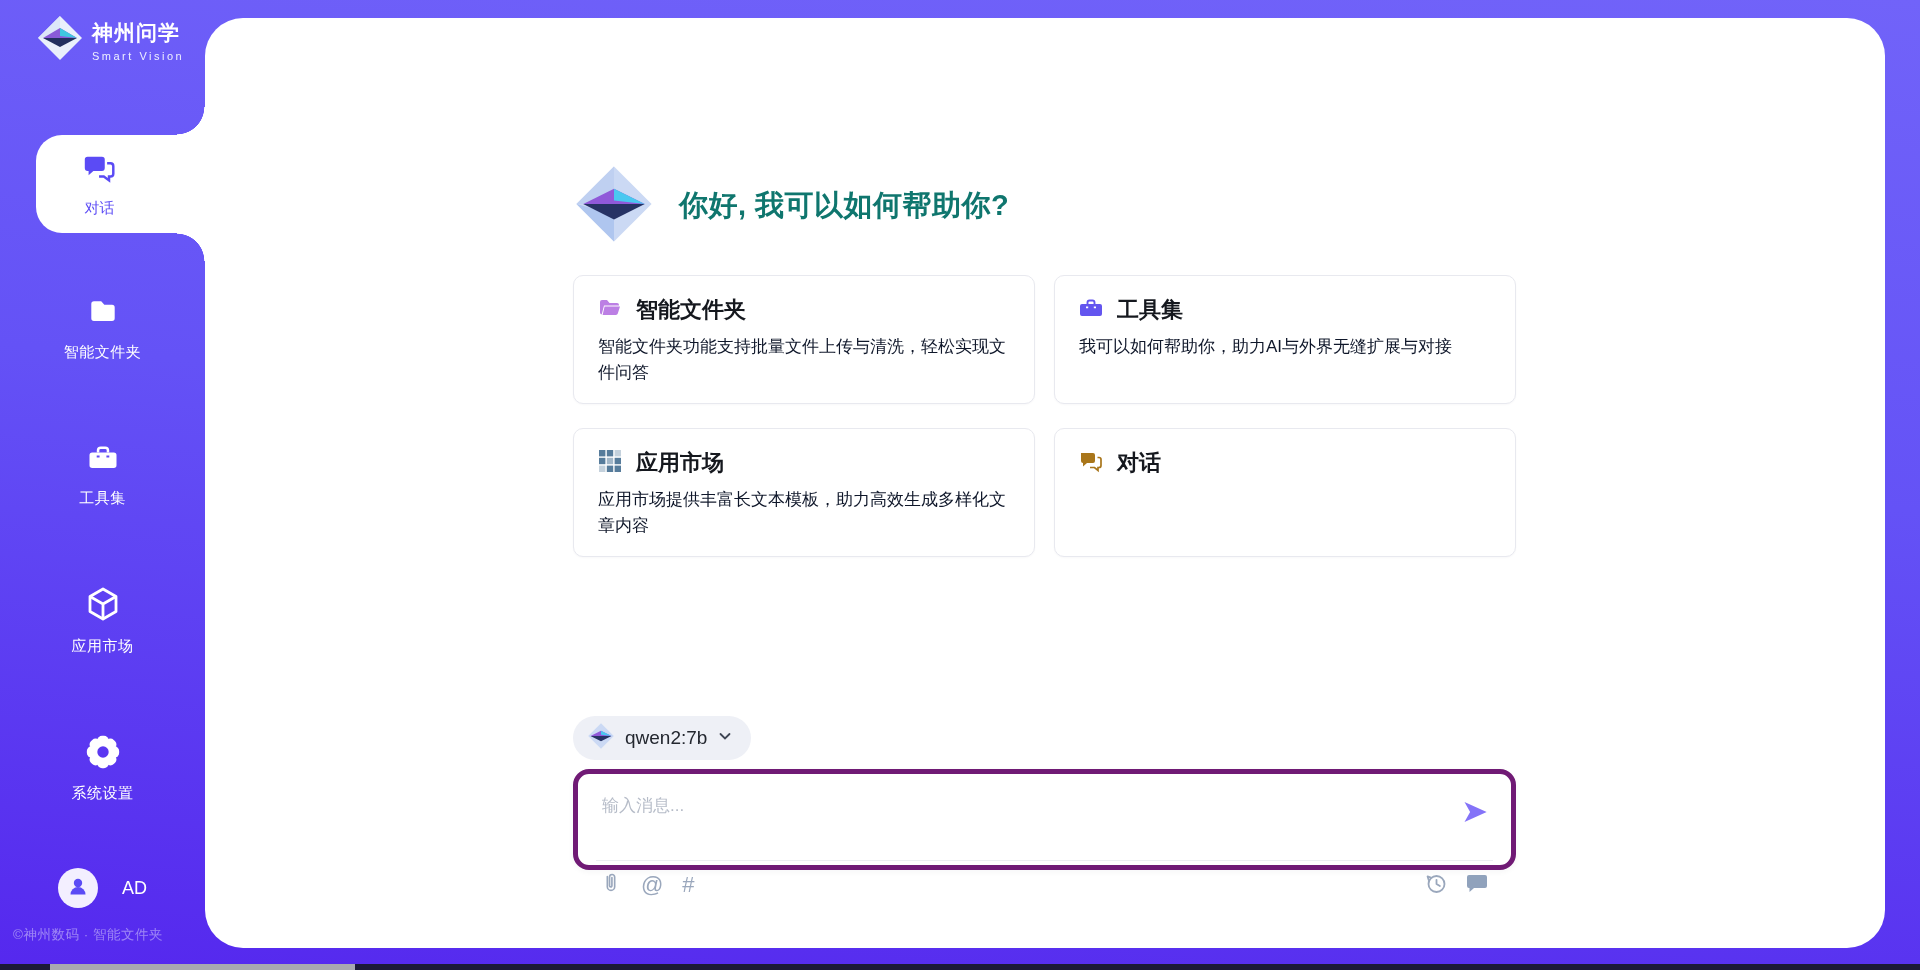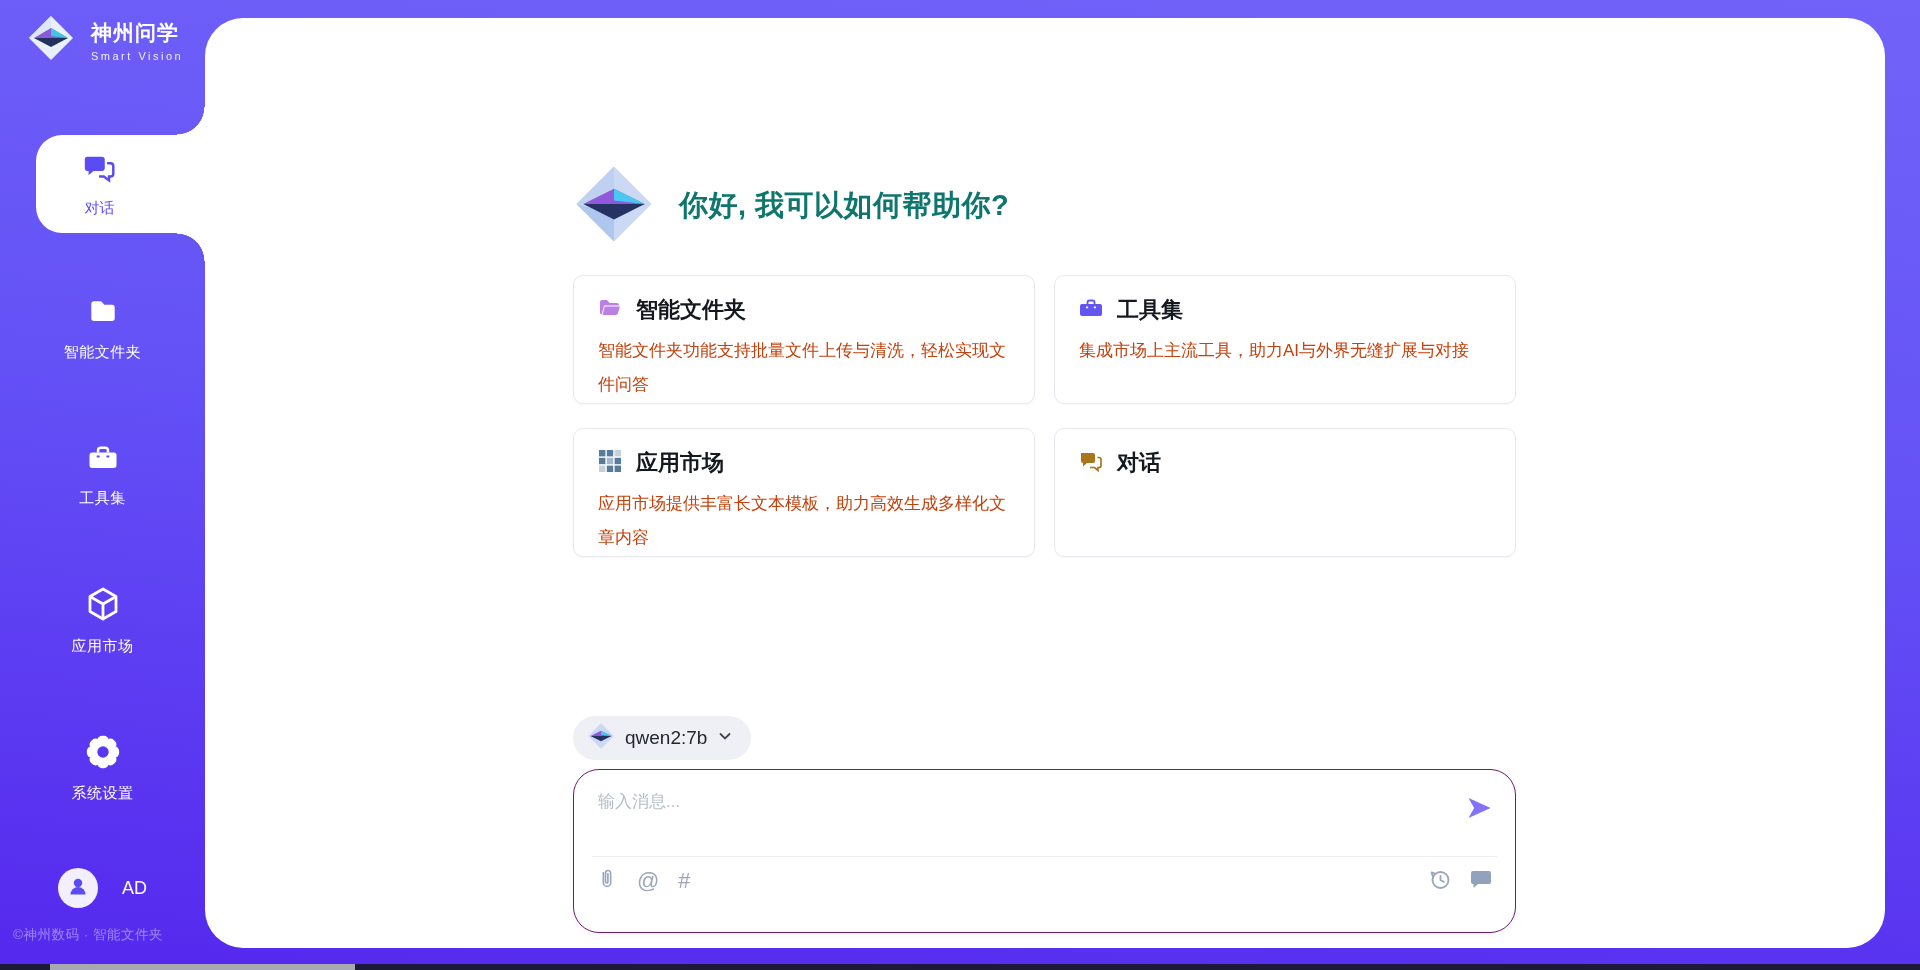--- a/index.html
+++ b/index.html
@@ -2,21 +2,21 @@
 <html><head>
 <meta charset="utf-8">
 <style>
   html,body{margin:0;padding:0;background:#5a38f2;overflow:hidden;
     font-family:"Liberation Sans","DejaVu Sans",sans-serif;}
   .stage{position:relative;width:1920px;height:970px;
     background:linear-gradient(185deg,#7163f9 0%,#6452f6 45%,#5528ee 100%);}
 
   
   .sidebar{position:absolute;left:0;top:0;width:205px;height:970px;}
-  .brand{position:absolute;left:27px;top:14px;display:flex;align-items:center;gap:16px;}
+  .brand{position:absolute;left:36px;top:14px;display:flex;align-items:center;gap:8px;}
   .brand-text .bn{color:#fff;font-size:21px;font-weight:700;letter-spacing:1px;}
   .brand-text .bs{color:#eef0ff;font-size:11px;letter-spacing:2.5px;margin-top:3px;}
 
   .tab-active{position:absolute;left:36px;top:135px;width:169px;height:98px;background:#fff;
     border-radius:26px 0 0 26px;display:flex;flex-direction:column;align-items:center;
     justify-content:center;padding-right:42px;box-sizing:border-box;cursor:pointer;}
   .tab-active::before{content:'';position:absolute;right:0;top:-28px;width:28px;height:28px;
     background:radial-gradient(28px at 0 0,rgba(0,0,0,0) 0 27px,#fff 27.6px);}
   .tab-active::after{content:'';position:absolute;right:0;bottom:-28px;width:28px;height:28px;
     background:radial-gradient(28px at 0 100%,rgba(0,0,0,0) 0 27px,#fff 27.6px);}
@@ -37,28 +37,28 @@
     border-radius:38px;}
   .greet{position:absolute;left:368px;top:145px;display:flex;align-items:center;gap:24px;}
   .greet-title{font-size:29px;font-weight:700;color:#0f766e;letter-spacing:.5px;}
 
   .cards{position:absolute;left:368px;top:257px;width:943px;display:grid;
     grid-template-columns:462px 462px;gap:24px 19px;}
   .card{box-sizing:border-box;height:129px;background:#fff;border:1px solid #e8e9ef;
     border-radius:10px;padding:19px 24px;cursor:pointer;box-shadow:0 1px 2px rgba(20,20,60,.03);}
   .card-head{display:flex;align-items:center;gap:14px;}
   .card-title{font-size:22px;font-weight:700;color:#15181e;}
-  .card-desc{margin-top:9px;font-size:17px;line-height:34px;color:#c2410c;}
+  .card-desc{margin-top:9px;font-size:17px;line-height:26px;color:#0f172a;}
 
   .model-pill{position:absolute;left:368px;top:698px;height:44px;display:inline-flex;
     align-items:center;gap:10px;padding:0 18px 0 14px;background:#eef0f6;border-radius:22px;cursor:pointer;}
   .model-name{font-size:19px;color:#23272f;}
 
-  .composer{position:absolute;left:368px;top:751px;width:943px;height:164px;box-sizing:border-box;
-    background:#fff;border:1px solid #701a75;border-radius:26px;box-shadow:0 2px 6px rgba(20,20,60,.04);}
+  .composer{position:absolute;left:368px;top:751px;width:943px;height:101px;box-sizing:border-box;
+    background:#fff;border:5px solid #701a75;border-radius:16px;box-shadow:0 2px 6px rgba(20,20,60,.04);}
   .composer input{position:absolute;left:22px;top:14px;width:840px;height:34px;border:none;outline:none;
     font-size:17px;color:#30343c;font-family:inherit;background:transparent;}
   .composer input::placeholder{color:#b6bcc8;}
   .send-btn{position:absolute;right:22px;top:24px;width:28px;height:28px;cursor:pointer;}
   .comp-div{position:absolute;left:18px;right:18px;top:86px;height:1px;background:#eceef2;}
   .comp-tools{position:absolute;left:22px;top:97px;display:flex;align-items:center;gap:19px;}
   .comp-right{position:absolute;right:22px;top:97px;display:flex;align-items:center;gap:17px;}
   .glyph-ic{font-size:22px;color:#9aa7bc;line-height:24px;cursor:pointer;font-weight:400;}
   .svg-btn{cursor:pointer;display:block;}
 
@@ -200,21 +200,21 @@
       <div class="card">
         <div class="card-head">
           <span>
             <svg width="24" height="24" viewBox="0 0 24 24">
               <path fill="#6355ef" fill-rule="evenodd" d="M3 8h18a2 2 0 0 1 2 2v8a2 2 0 0 1-2 2H3a2 2 0 0 1-2-2v-8a2 2 0 0 1 2-2zm4 4.2h2.2v-1.7H7zm7.8 0H17v-1.7h-2.2z"></path>
               <path fill="none" stroke="#6355ef" stroke-width="1.9" d="M8.5 8V6.5a2 2 0 0 1 2-2h3a2 2 0 0 1 2 2V8"></path>
             </svg>
           </span>
           <span class="card-title">工具集</span>
         </div>
-        <div class="card-desc">集成市场上主流工具，助力AI与外界无缝扩展与对接</div>
+        <div class="card-desc">我可以如何帮助你，助力AI与外界无缝扩展与对接</div>
       </div>
 
       <div class="card">
         <div class="card-head">
           <span>
             <svg width="24" height="24" viewBox="0 0 24 24">
               <g fill="#577c9b">
                 <rect x="1" y="1" width="6.4" height="6.4"></rect>
                   <rect x="8.8" y="1" width="6.4" height="6.4"></rect>
                 <rect x="16.6" y="1" width="6.4" height="6.4" opacity=".35"></rect>

